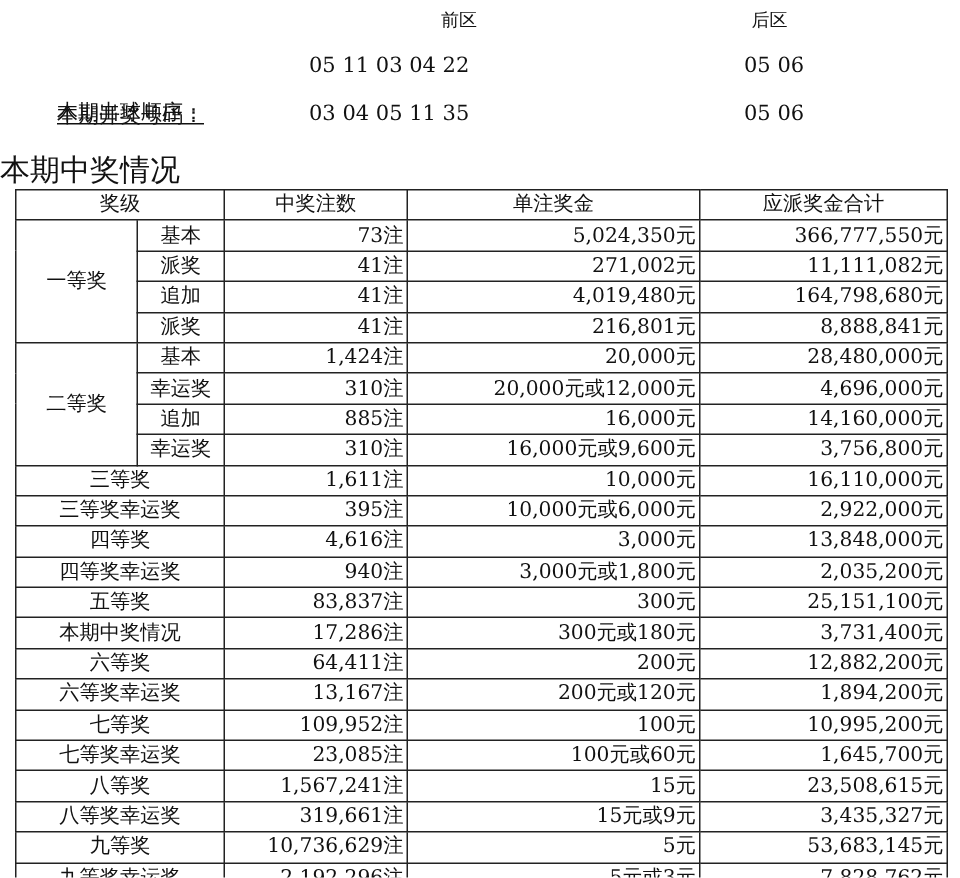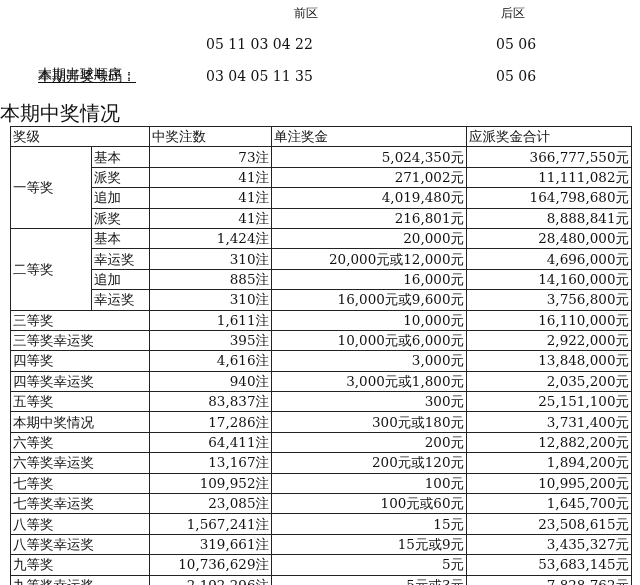--- a/index.html
+++ b/index.html
@@ -2,21 +2,21 @@
 <html><head>
 <meta charset="utf-8">
 <style>
   html, body { margin:0; padding:0; background:#ffffff; }
   body { width:640px; height:585px; overflow:hidden; position:relative;
          font-family:"DejaVu Serif", "Liberation Serif", serif; color:#111; }
   .hdr { position:absolute; font-size:12px; }
   .t { position:absolute; font-size:14px; white-space:nowrap; }
   table { position:absolute; left:10px; top:126px; border-collapse:collapse; width:621px; table-layout:fixed; }
   td { border:1px solid #222; height:19.4px; padding:0 2px; font-size:13.5px; line-height:19px; white-space:nowrap; overflow:hidden; }
-  td.c { }
+  td.c { text-align:center; }
   td.r { text-align:right; }
   .title { position:absolute; left:0; width:584px; top:100px; text-align:left; font-size:20px; }
 </style>
 </head>
 <body>
 
 <div class="hdr" style="left:294px;top:5px;">前区</div>
 <div class="hdr" style="left:501px;top:5px;text-align:center;">后区</div>
 
 <div class="t" style="left:38px;top:36px;margin-top:30px;">本期出球顺序：</div>

